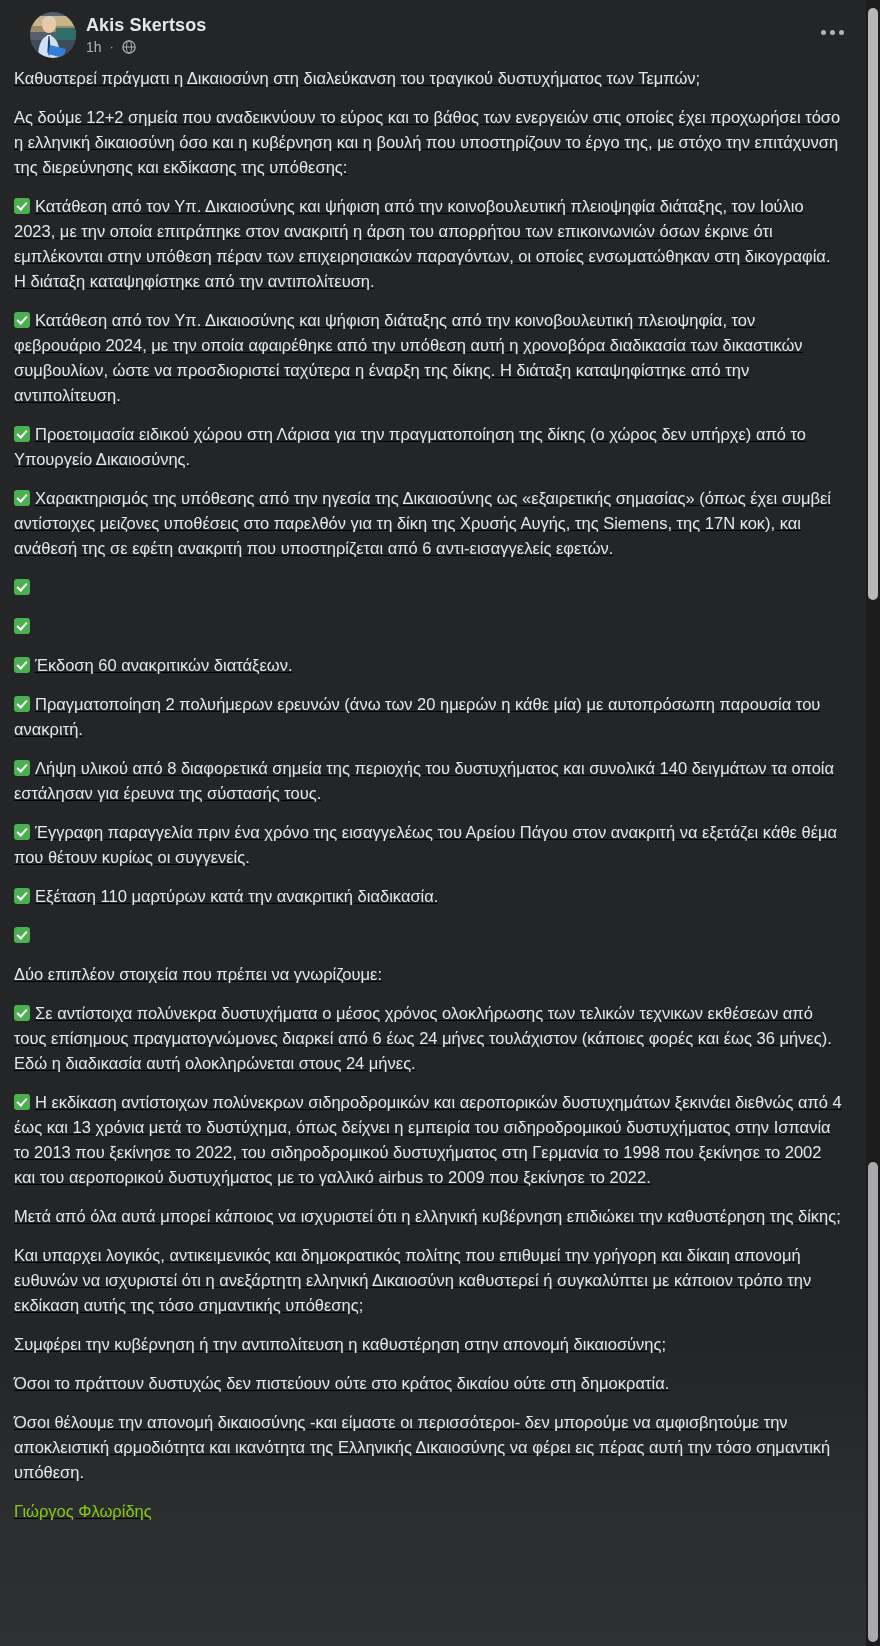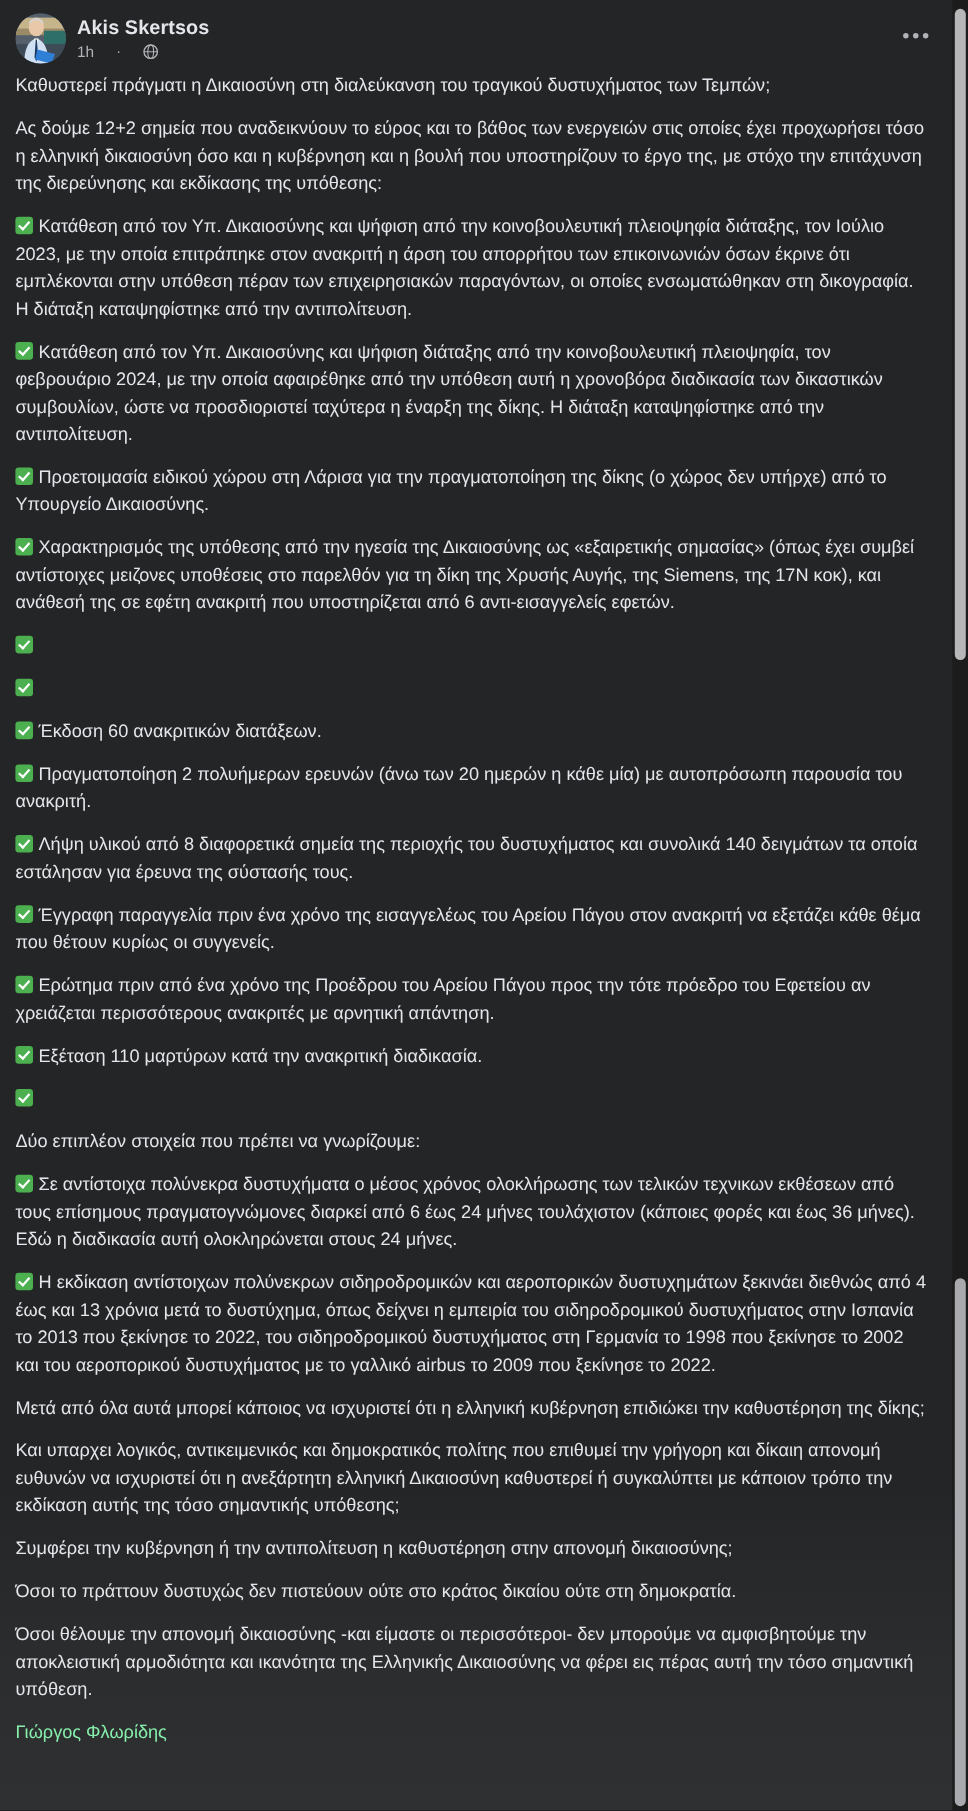--- a/index.html
+++ b/index.html
@@ -62,21 +62,21 @@
     background: linear-gradient(to bottom, rgba(255,255,255,0) 0%, rgba(255,255,255,0.035) 55%, rgba(255,255,255,0.05) 100%);
     pointer-events: none;
     z-index: 2;
   }
 
   
   .post-header {
     position: relative;
     display: flex;
     align-items: flex-start;
-    padding: 12px 14px 4px 14px;
+    padding: 12px 14px 4px 30px;
     z-index: 5;
   }
   .avatar {
     width: 46px;
     height: 46px;
     border-radius: 50%;
     overflow: hidden;
     flex: 0 0 46px;
     position: relative;
     background: #3a4a5a;
@@ -92,21 +92,21 @@
   .author-name {
     color: #e4e6eb;
     font-size: 18px;
     font-weight: bold;
     line-height: 22px;
     letter-spacing: 0.1px;
   }
   .meta-row {
     display: flex;
     align-items: center;
-    gap: 20px;
+    gap: 8px;
     margin-top: 3px;
     color: #b0b3b8;
     font-size: 14px;
     line-height: 16px;
   }
   .meta-dot { color: #b0b3b8; font-size: 13px; }
   .globe-icon { display: inline-flex; align-items: center; }
 
   .menu-button {
     position: absolute;
@@ -123,20 +123,21 @@
     width: 5px; height: 5px;
     border-radius: 50%;
     background: #b0b3b8;
   }
 
   
   .post-body {
     position: relative;
     z-index: 5;
     padding: 4px 22px 14px 14px;
+    text-decoration: underline;
   }
   .para {
     color: #e4e6eb;
     font-size: 16.5px;
     line-height: 25px;
     margin: 0 0 14px 0;
     white-space: normal;
   }
   .para.bullet {
     display: block;
@@ -155,21 +156,21 @@
   .check::after {
     content: "";
     position: absolute;
     left: 5px; top: 2px;
     width: 4px; height: 8px;
     border: solid #ffffff;
     border-width: 0 2px 2px 0;
     transform: rotate(42deg);
   }
   .link {
-    color: #86efac;
+    color: #84cc16;
     text-decoration: none;
     cursor: pointer;
   }
 </style>
 </head>
 <body>
 
 <div class="post-card">
 
   <div class="post-header">
@@ -248,23 +249,20 @@
     <p class="para bullet">
       <span class="check"></span><span>Πραγματοποίηση 2 πολυήμερων ερευνών (άνω των 20 ημερών η κάθε μία) με αυτοπρόσωπη παρουσία του ανακριτή.</span>
     </p>
     <p class="para bullet">
       <span class="check"></span><span>Λήψη υλικού από 8 διαφορετικά σημεία της περιοχής του δυστυχήματος και συνολικά 140 δειγμάτων τα οποία εστάλησαν για έρευνα της σύστασής τους.</span>
     </p>
     <p class="para bullet">
       <span class="check"></span><span>Έγγραφη παραγγελία πριν ένα χρόνο της εισαγγελέως του Αρείου Πάγου στον ανακριτή να εξετάζει κάθε θέμα που θέτουν κυρίως οι συγγενείς.</span>
     </p>
     <p class="para bullet">
-      <span class="check"></span><span>Ερώτημα πριν από ένα χρόνο της Προέδρου του Αρείου Πάγου προς την τότε πρόεδρο του Εφετείου αν χρειάζεται περισσότερους ανακριτές με αρνητική απάντηση.</span>
-    </p>
-    <p class="para bullet">
       <span class="check"></span><span>Εξέταση 110 μαρτύρων κατά την ανακριτική διαδικασία.</span>
     </p>
     <p class="para bullet">
       <span class="check"></span>
     </p>
 
     <p class="para">Δύο επιπλέον στοιχεία που πρέπει να γνωρίζουμε:</p>
 
     <p class="para bullet">
       <span class="check"></span><span>Σε αντίστοιχα πολύνεκρα δυστυχήματα ο μέσος χρόνος ολοκλήρωσης των τελικών τεχνικων εκθέσεων από τους επίσημους πραγματογνώμονες διαρκεί από 6 έως 24 μήνες τουλάχιστον (κάποιες φορές και έως 36 μήνες). Εδώ η διαδικασία αυτή ολοκληρώνεται στους 24 μήνες.</span>

